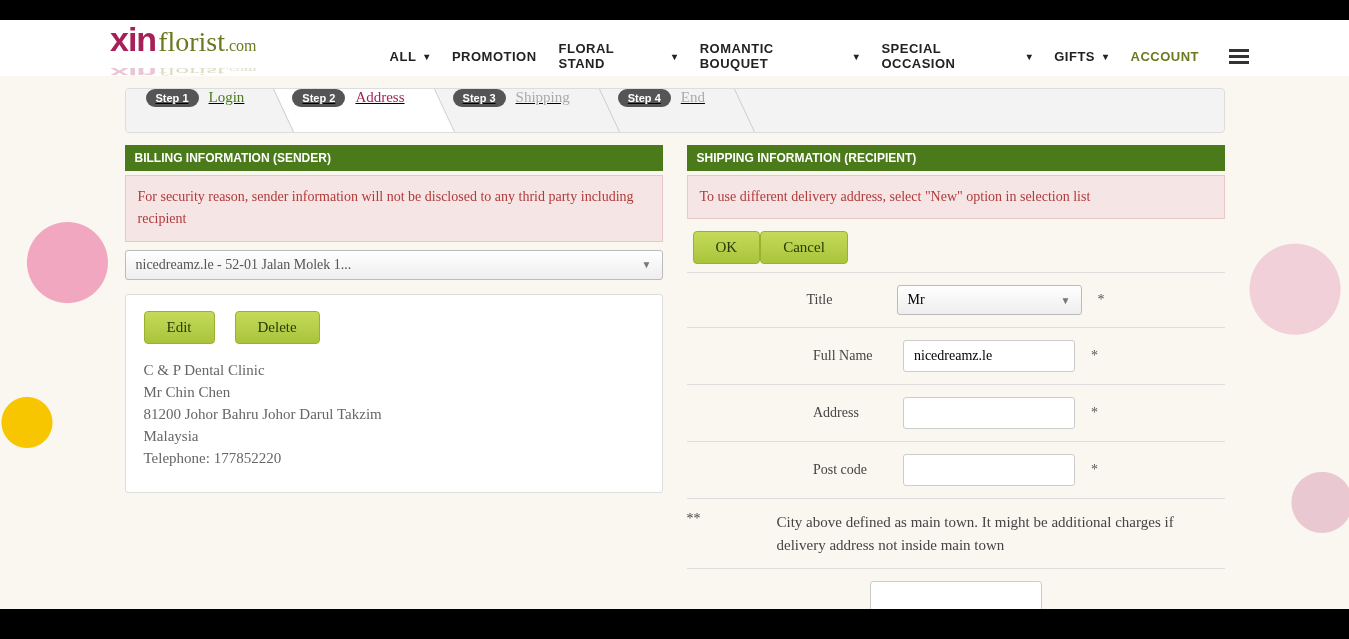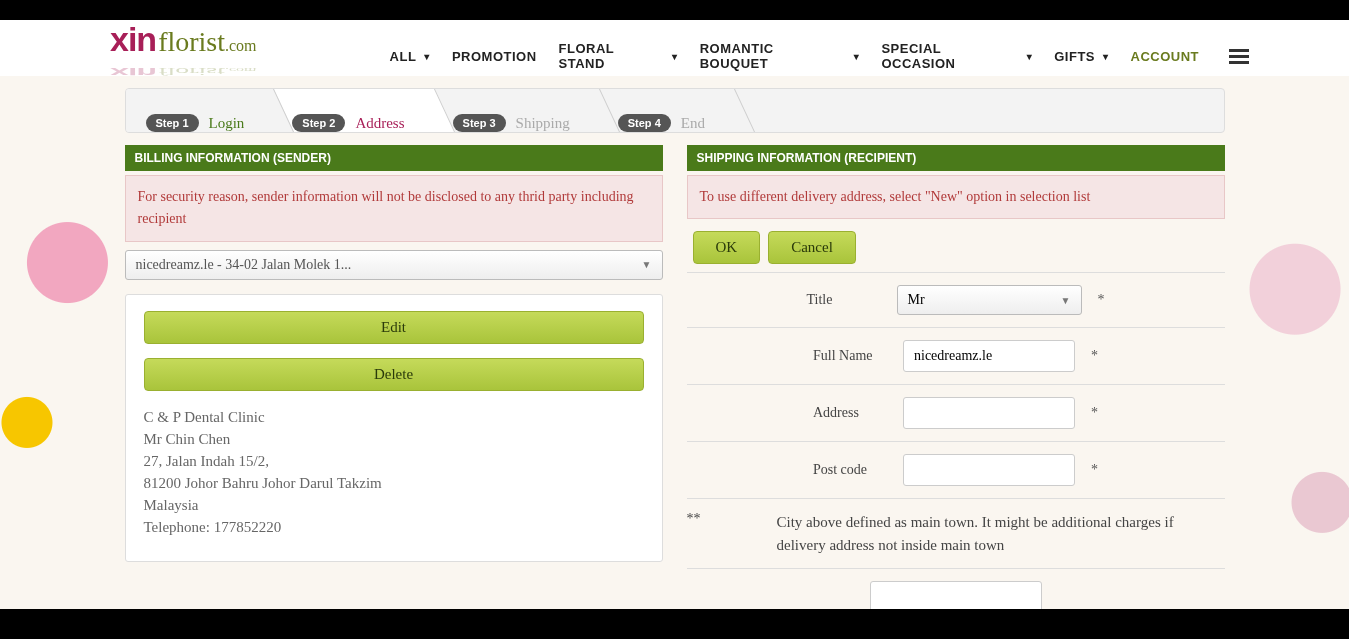--- a/index.html
+++ b/index.html
@@ -79,24 +79,25 @@
   .steps {
     background: #f3f3f3;
     border: 1px solid #ddd;
     border-radius: 4px;
     height: 45px;
     display:flex;
     align-items:stretch;
     overflow:hidden;
   }
   .step {
-    display:flex; align-items:flex-end; gap:10px;
+    display:flex; align-items:flex-start; gap:10px;
     padding: 0 28px 0 20px;
     position:relative;
     background:#f3f3f3;
+    text-decoration:underline;
   }
   .step::after {
     content:'';
     position:absolute; right:-12px; top:0; bottom:0;
     width:24px;
     background:inherit;
     border-right:1px solid #ccc;
     transform: skewX(25deg);
     z-index:1;
   }
@@ -147,34 +148,34 @@
   }
   .sel-arrow { font-size:10px; color:#777; }
 
   .card {
     border:1px solid #ddd;
     border-radius:3px;
     background:#fff;
     padding:16px 18px 20px;
     margin-top:14px;
   }
-  .btn-row { display:flex; gap:14px; margin-bottom:18px;flex-direction:column; }
+  .btn-row { display:flex; gap:20px; margin-bottom:18px; }
   .btn {
     background: linear-gradient(#c5da5a,#a9c43b);
     border:1px solid #9ab030;
     border-radius:4px;
     padding:7px 22px;
     font-size:15px;
     color:#2a3a0a;
     cursor:pointer;
     font-family: Georgia, serif;
   }
   .addr-line { color:#666; font-size:15px; margin:5px 0; }
 
-  .form-actions { display:flex; gap:8px; margin:12px 0 8px 6px; }
+  .form-actions { display:flex; gap:0; margin:12px 0 8px 6px; }
 
   .form-row {
     display:flex;
     align-items:center;
     padding:12px 0;
     border-top:1px solid #ddd;
     gap:12px;
     justify-content:center;
   }
   .form-row:first-of-type { border-top:1px solid #ddd; margin-top:6px; }
@@ -282,31 +283,30 @@
       <span class="step-label">End</span>
     </div>
   </div>
 
   <div class="cols">
 
     <div class="col">
       <div class="panel-header">BILLING INFORMATION (SENDER)</div>
       <div class="alert">For security reason, sender information will not be disclosed to any thrid party including recipient</div>
       <div class="select">
-        <span>nicedreamz.le - 34-02 Jalan Molek 1...</span>
+        <span>nicedreamz.le - 52-01 Jalan Molek 1...</span>
         <span class="sel-arrow">▼</span>
       </div>
       <div class="card">
         <div class="btn-row">
           <button class="btn">Edit</button>
           <button class="btn">Delete</button>
         </div>
         <div class="addr-line">C &amp; P Dental Clinic</div>
         <div class="addr-line">Mr Chin Chen</div>
-        <div class="addr-line">27, Jalan Indah 15/2,</div>
         <div class="addr-line">81200 Johor Bahru Johor Darul Takzim</div>
         <div class="addr-line">Malaysia</div>
         <div class="addr-line">Telephone: 177852220</div>
       </div>
     </div>
 
     <div class="col">
       <div class="panel-header">SHIPPING INFORMATION (RECIPIENT)</div>
       <div class="alert">To use different delivery address, select "New" option in selection list</div>
 

